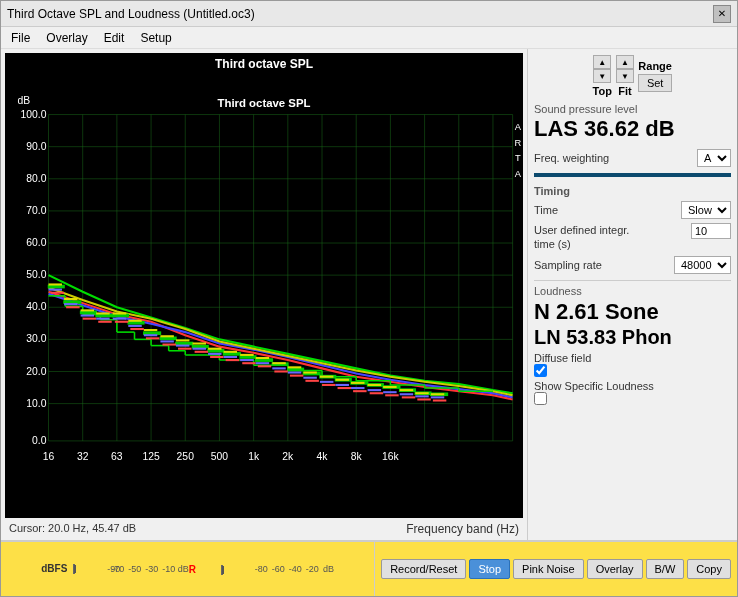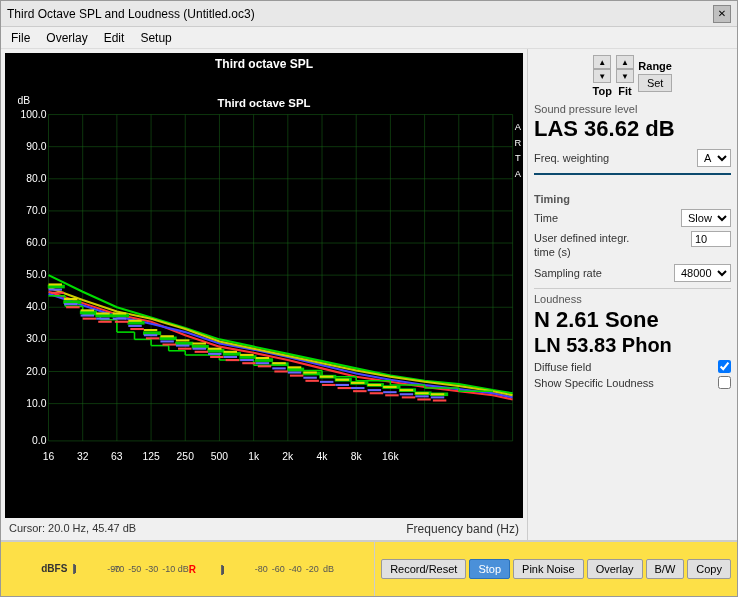--- a/index.html
+++ b/index.html
@@ -194,22 +194,22 @@
       font-size: 11px;
       color: #333;
     }
     select {
       font-size: 11px;
       padding: 1px 2px;
       border: 1px solid #aaa;
       background: white;
     }
     .timing-section {
-      border-top: 2px solid #0c4a6e;
-      padding-top: 18px;
+      border-top: 4px solid #0c4a6e;
+      padding-top: 8px;
     }
     .timing-title {
       font-size: 11px;
       color: #555;
       font-weight: bold;
       margin-bottom: 4px;
     }
     .input-field {
       width: 40px;
       font-size: 11px;
@@ -226,23 +226,24 @@
       color: #555;
       margin-bottom: 2px;
     }
     .loudness-value {
       font-size: 22px;
       font-weight: bold;
       line-height: 1.2;
     }
     .checkbox-row {
       display: flex;
-      align-items: center;
+      align-items: flex-start;
       justify-content: space-between;
       margin-top: 3px;
+      flex-direction: column;
     }
     .checkbox-label {
       font-size: 11px;
       color: #333;
     }
     .bottom-area {
       height: 56px;
       border-top: 1px solid #ccc;
       display: flex;
       flex-direction: column;

